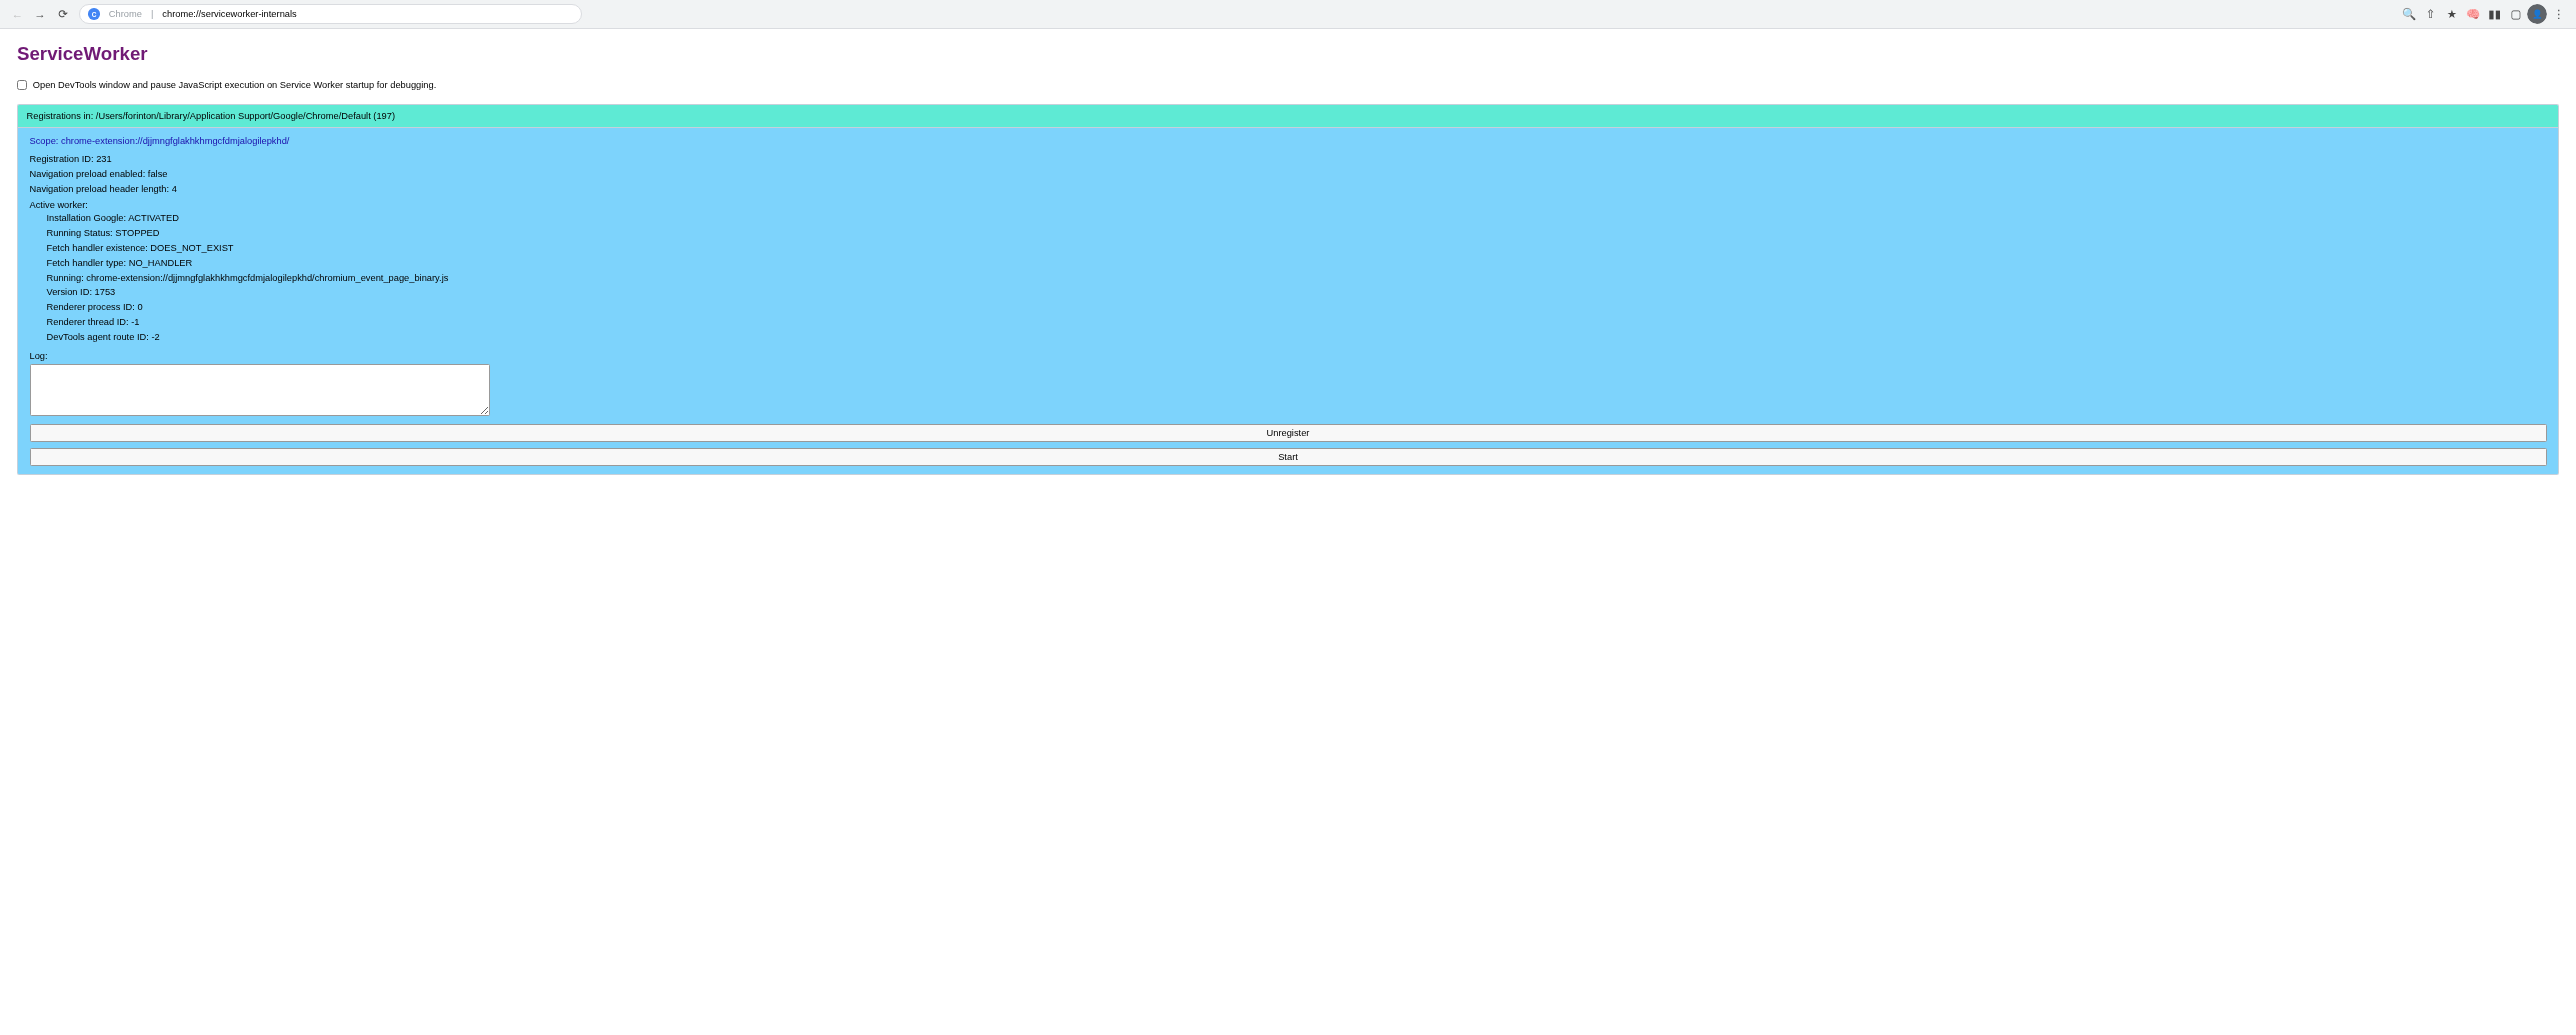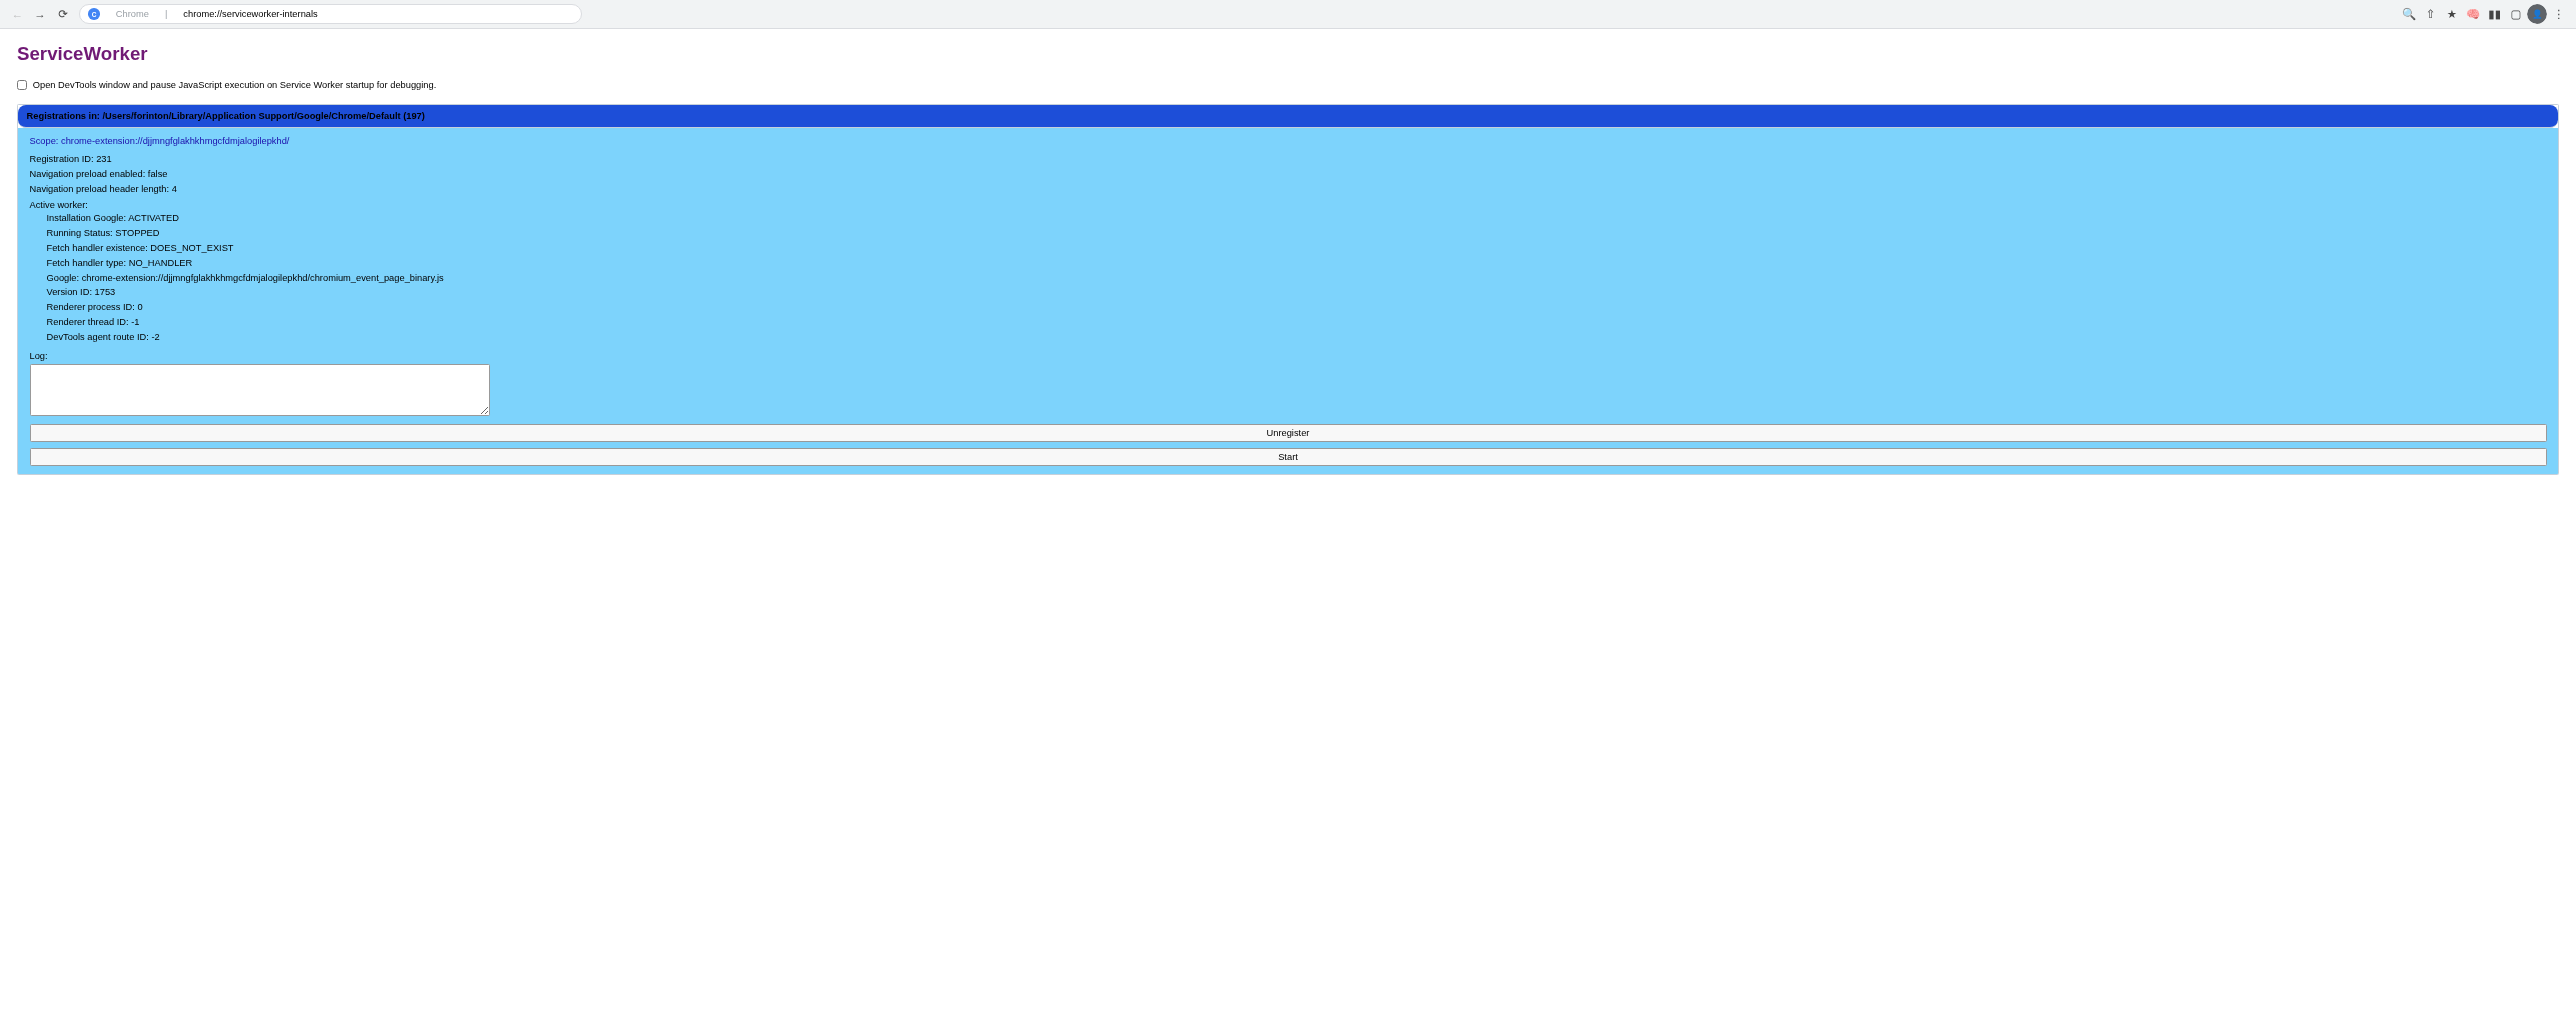--- a/index.html
+++ b/index.html
@@ -53,21 +53,21 @@
 
     .address-bar {
       flex: 1;
       height: 20px;
       border: 0.7px solid #dadce0;
       border-radius: 10px;
       background: #fff;
       display: flex;
       align-items: center;
       padding: 0 8.6px;
-      gap: 16px;
+      gap: 9px;
       max-width: 503px;
     }
 
     .address-bar .favicon {
       width: 11.5px;
       height: 11.5px;
       border-radius: 50%;
       background: #4285f4;
       display: flex;
       align-items: center;
@@ -163,27 +163,26 @@
     }
 
     
     .registration-section {
       border: 0.7px solid #c6d0da;
       border-radius: 1.4px;
       overflow: hidden;
     }
 
     .registration-header {
-      background: #1d4ed8;
+      background: #5eead4;
       border-bottom: 0.7px solid #c6d0da;
       padding: 5.8px 8.6px;
-      font-weight: bold;
-      font-size: 9.3px;
-      color: #000;
-      border-radius: 8px;
+      font-weight: normal;
+      font-size: 9.3px;
+      color: #000;
     }
 
     .registration-body {
       padding: 8.6px 11.5px;
       background: #7dd3fc;
     }
 
     .scope-link {
       color: #1a0dab;
       text-decoration: none;
@@ -309,21 +308,21 @@
       <div class="info-row">Navigation preload enabled: false</div>
       <div class="info-row">Navigation preload header length: 4</div>
 
       <div class="active-worker-section">
         <div class="active-worker-label">Active worker:</div>
         <div class="worker-details">
           <div class="worker-detail-row">Installation Google: ACTIVATED</div>
           <div class="worker-detail-row">Running Status: STOPPED</div>
           <div class="worker-detail-row">Fetch handler existence: DOES_NOT_EXIST</div>
           <div class="worker-detail-row">Fetch handler type: NO_HANDLER</div>
-          <div class="worker-detail-row">Google: chrome-extension://djjmngfglakhkhmgcfdmjalogilepkhd/chromium_event_page_binary.js</div>
+          <div class="worker-detail-row">Running: chrome-extension://djjmngfglakhkhmgcfdmjalogilepkhd/chromium_event_page_binary.js</div>
           <div class="worker-detail-row">Version ID: 1753</div>
           <div class="worker-detail-row">Renderer process ID: 0</div>
           <div class="worker-detail-row">Renderer thread ID: -1</div>
           <div class="worker-detail-row">DevTools agent route ID: -2</div>
         </div>
       </div>
 
       <div class="log-section">
         <div class="log-label">Log:</div>
         <textarea class="log-textarea" style=""></textarea>

